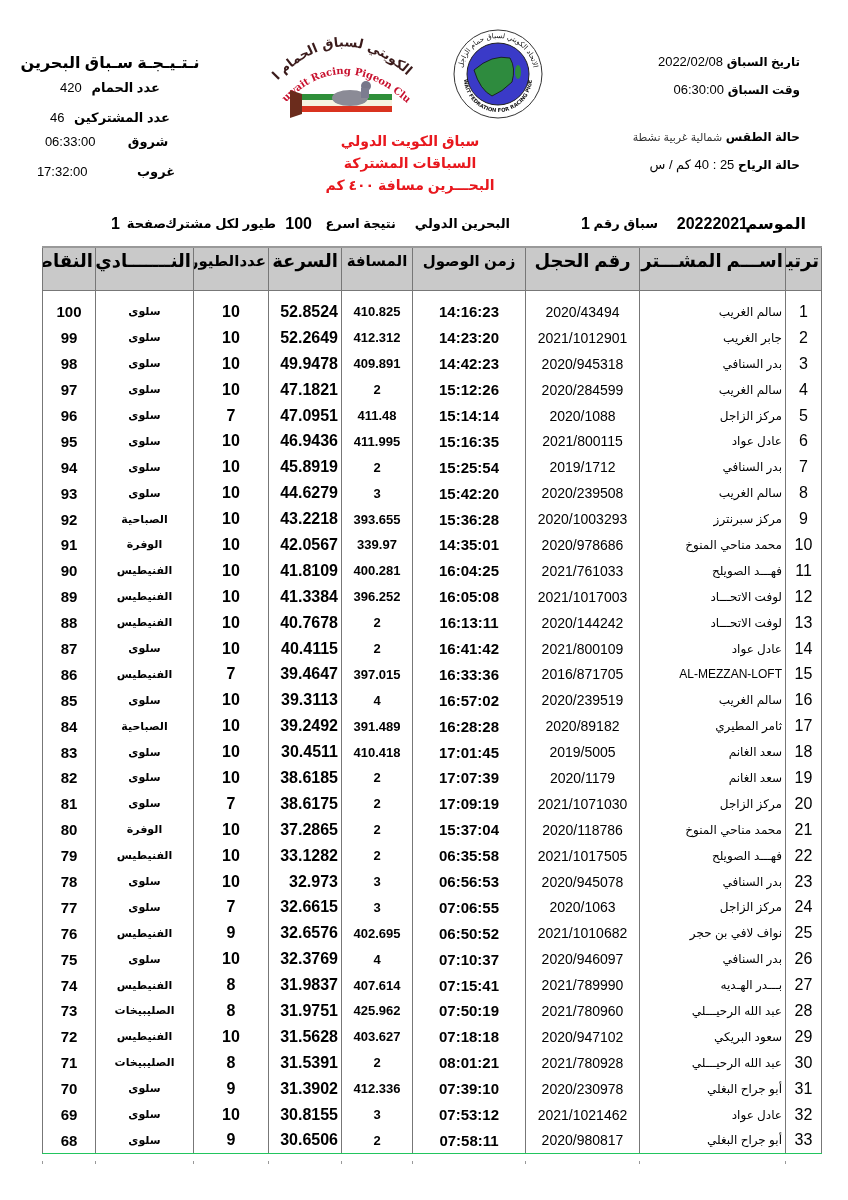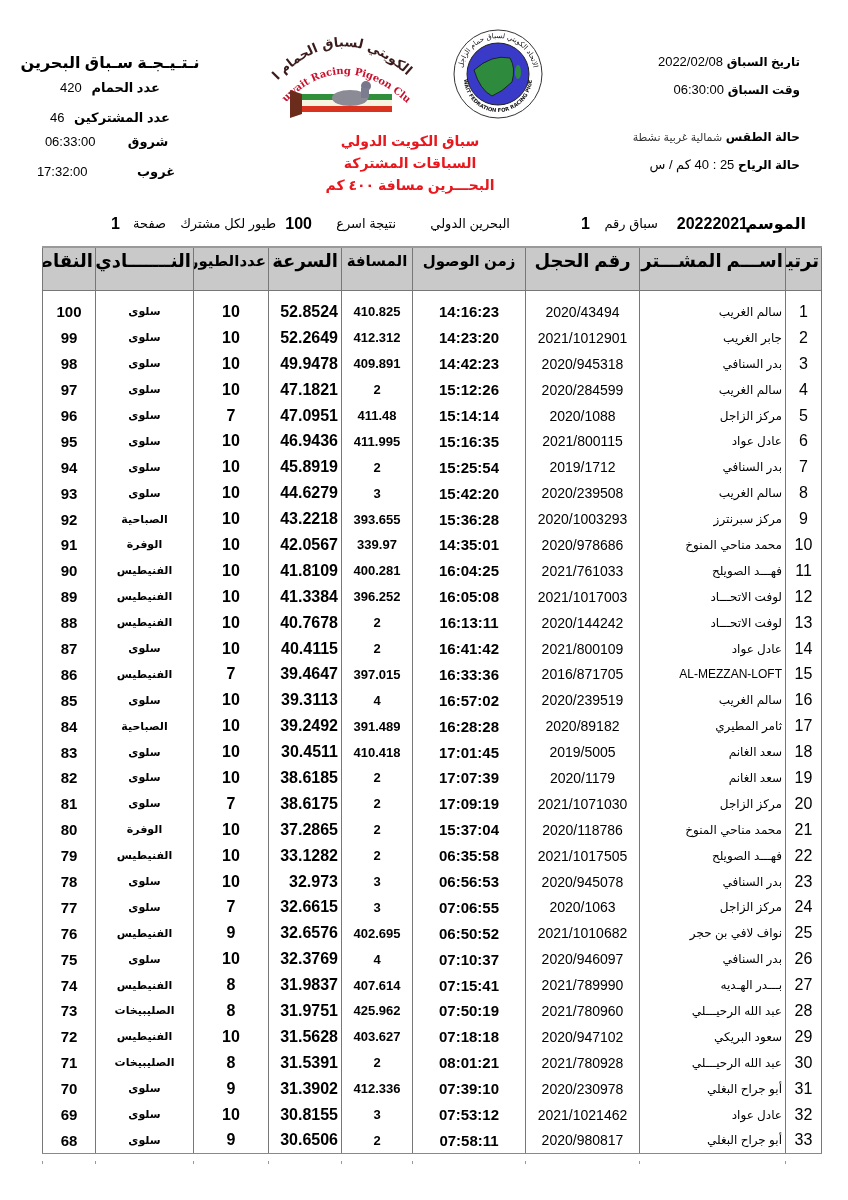--- a/index.html
+++ b/index.html
@@ -25,21 +25,21 @@
   
   .logo-club { position: absolute; left: 262px; top: 22px; width: 160px; height: 100px; }
   .logo-fed { position: absolute; left: 452px; top: 28px; width: 92px; height: 92px; }
 
   
   .center-red { position: absolute; left: 290px; top: 130px; width: 240px; text-align: center; direction: rtl; color: #e8181e; font-weight: bold; }
   .center-red div { font-size: 14px; height: 22px; line-height: 22px; }
 
   
   .season-line { position: absolute; left: 40px; right: 40px; top: 212px; height: 24px; direction: rtl; font-size: 13px; white-space: nowrap; }
-  .season-line span { position: absolute; top: 0; line-height: 24px; }
+  .season-line span { position: absolute; top: 0; line-height: 24px; font-weight: bold; }
   .season-line .big { font-size: 16px; font-weight: bold; }
 
   
   table.results { position: absolute; left: 42px; top: 246px; width: 741px; border-collapse: collapse; direction: rtl; table-layout: fixed; }
   table.results th { background: #c9c9c9; height: 42px; font-size: 18px; font-weight: bold; border-left: 1px solid #777; border-right: 1px solid #777; border-top: 2px solid #999; border-bottom: 1px solid #777; padding: 0 2px; white-space: nowrap; overflow: hidden; vertical-align: top; line-height: 26px; }
   table.results th.sm { font-size: 15px; }
   table.results td { height: 25.9px; font-size: 14px; border-left: 1px solid #777; border-right: 1px solid #777; text-align: center; white-space: nowrap; overflow: hidden; padding: 0 3px; }
   table.results tr.first td { padding-top: 8px; }
   table.results tbody tr:last-child td { border-bottom: 1px solid #22c55e; }
   td.rank { font-size: 16px !important; }

